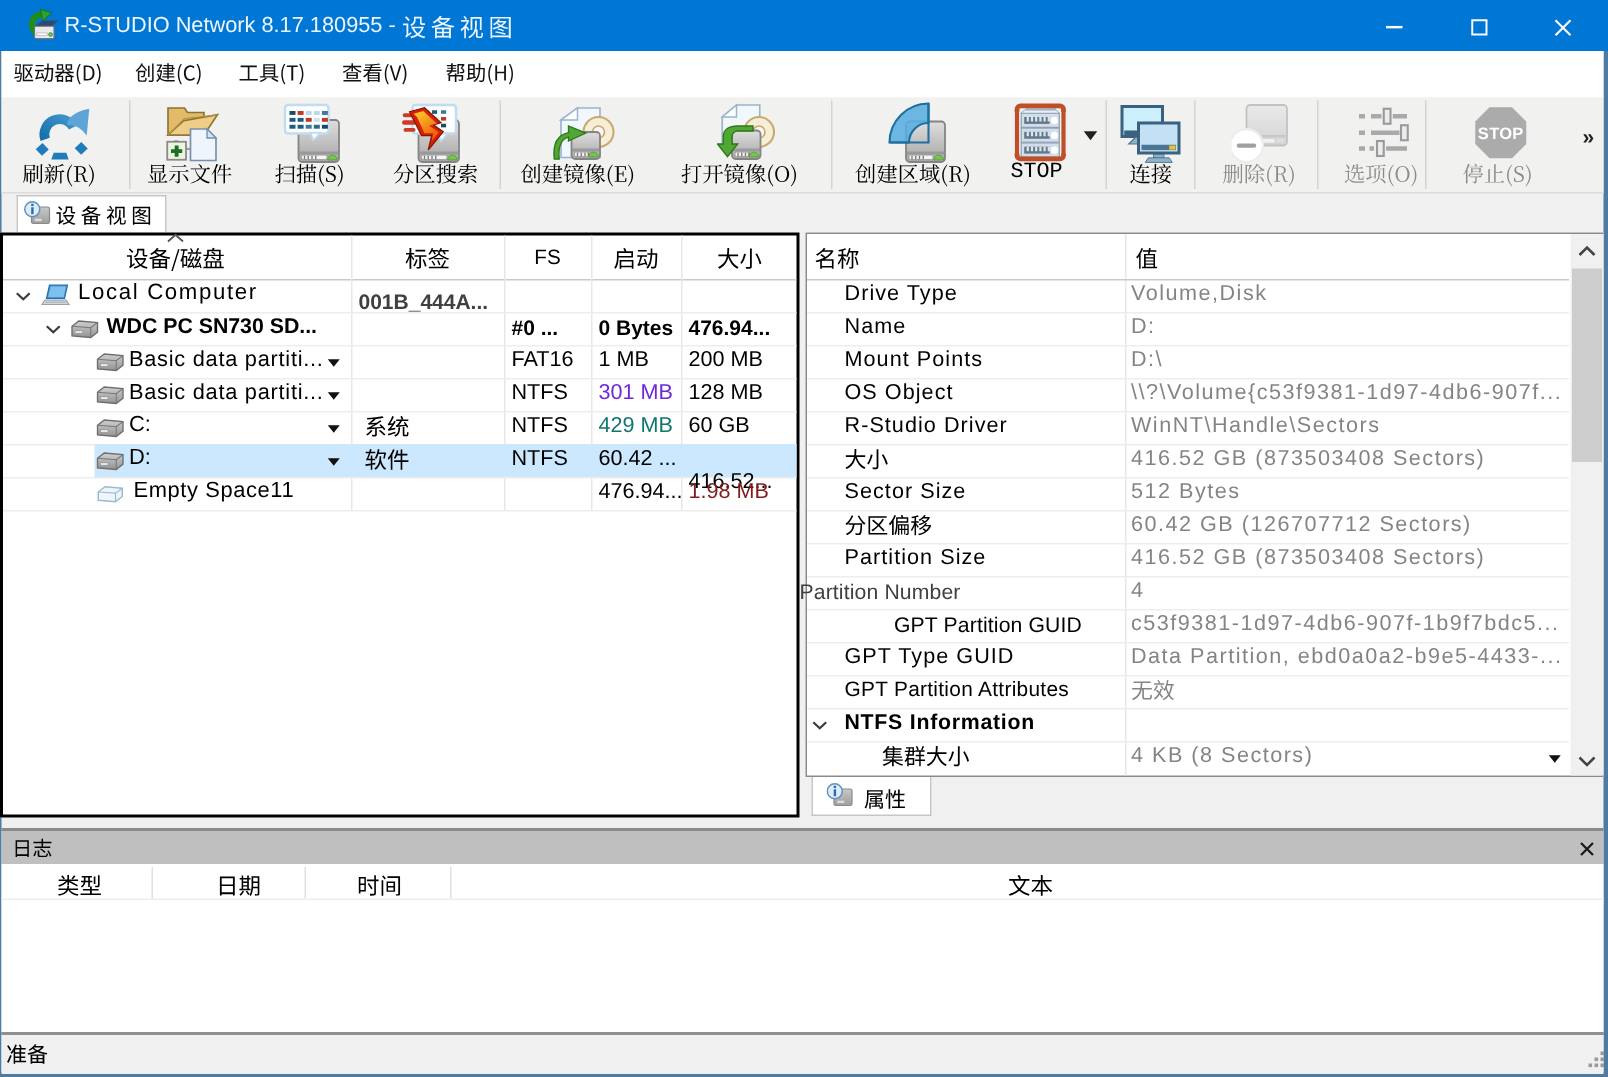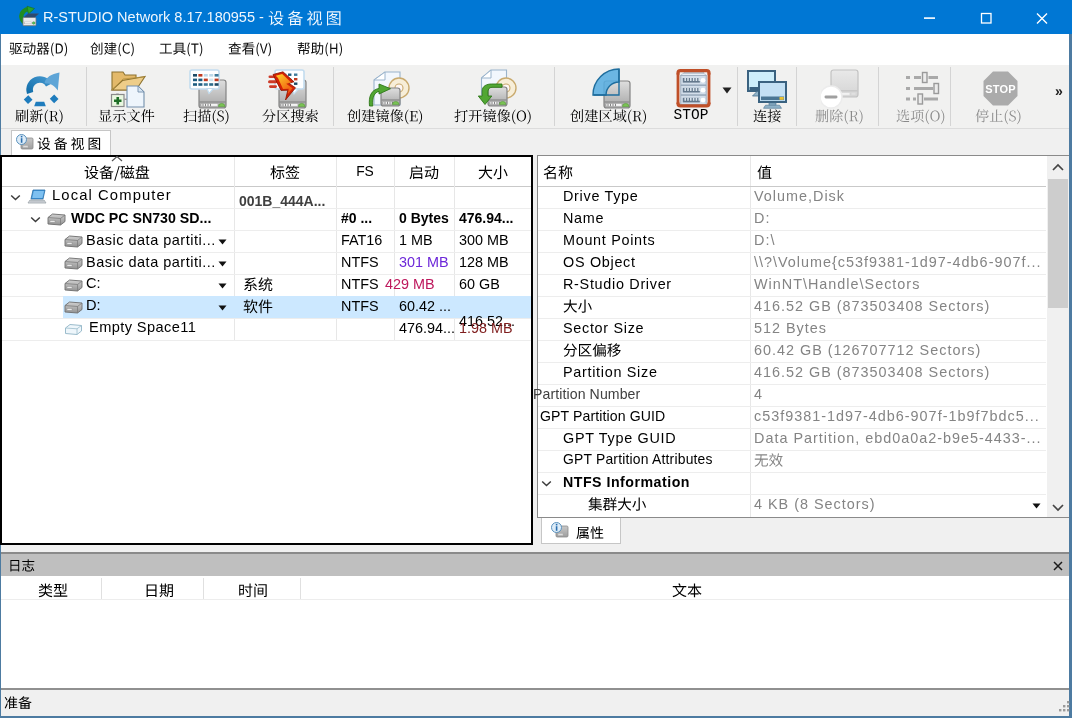--- a/index.html
+++ b/index.html
@@ -426,21 +426,21 @@
         <stop offset="1" stop-color="#939393"></stop>
       </linearGradient>
     </defs>
 </svg>
 <div style="position:absolute;left:86.0px;top:254.5px;font:normal 14.5px 'Liberation Sans',sans-serif;color:#000;white-space:pre;letter-spacing:0.5px;line-height:14.5px">Basic data partiti...</div>
 <svg class="abs" style="left:218px;top:261px" width="9" height="6" viewBox="0 0 9 6">
     <path d="M0.5 0.5 L8.5 0.5 L4.5 5.5 Z" fill="#111"></path>
   </svg>
 <div style="position:absolute;left:341.0px;top:232.6px;font:normal 14.4px 'Liberation Sans',sans-serif;color:#000;white-space:pre;line-height:14.4px">FAT16</div>
 <div style="position:absolute;left:399.0px;top:232.6px;font:normal 14.4px 'Liberation Sans',sans-serif;color:#000;white-space:pre;line-height:14.4px">1 MB</div>
-<div style="position:absolute;left:459.0px;top:232.6px;font:normal 14.4px 'Liberation Sans',sans-serif;color:#000;white-space:pre;line-height:14.4px">300 MB</div>
+<div style="position:absolute;left:459.0px;top:232.6px;font:normal 14.4px 'Liberation Sans',sans-serif;color:#000;white-space:pre;line-height:14.4px">200 MB</div>
 <div style="position:absolute;left:341.0px;top:254.6px;font:normal 14.4px 'Liberation Sans',sans-serif;color:#000;white-space:pre;line-height:14.4px">NTFS</div>
 <div style="position:absolute;left:399.0px;top:254.6px;font:normal 14.4px 'Liberation Sans',sans-serif;color:#6d28d9;white-space:pre;line-height:14.4px">301 MB</div>
 <div style="position:absolute;left:459.0px;top:254.6px;font:normal 14.4px 'Liberation Sans',sans-serif;color:#000;white-space:pre;line-height:14.4px">128 MB</div>
 <svg class="abs" style="left:64px;top:279px" width="19" height="13" viewBox="0 0 19 13">
 <path d="M1 4.5 L5.5 1 L18 2 L18 8.5 L13.5 12 L1 11 Z" fill="url(#gdk)" stroke="#6d6d6d" stroke-width="0.9"></path>
 <path d="M1 4.5 L13.5 5.5 L18 2" fill="none" stroke="#777" stroke-width="0.7"></path>
 <path d="M13.5 5.5 L13.5 12" fill="none" stroke="#777" stroke-width="0.7"></path>
 <rect x="3" y="7.5" width="5" height="1.8" fill="#e8e8e8" stroke="#888" stroke-width="0.4"></rect>
 <defs>
       <linearGradient id="gdk" x1="0" y1="0" x2="0" y2="1">
@@ -452,21 +452,21 @@
 <div style="position:absolute;left:86.0px;top:276.4px;font:normal 14.6px 'Liberation Sans',sans-serif;color:#000;white-space:pre;line-height:14.6px">C:</div>
 <svg class="abs" style="left:218px;top:283px" width="9" height="6" viewBox="0 0 9 6">
     <path d="M0.5 0.5 L8.5 0.5 L4.5 5.5 Z" fill="#111"></path>
   </svg>
 <div style="position:absolute;left:243.0px;top:274.6px;width:31px;height:22px">
     <svg width="31" height="22" viewBox="0 -15 31 22" style="position:absolute;overflow:visible">
       <path d="M4.3 -3.4C3.5 -2.3 2.2 -1.2 1.1 -0.4C1.3 -0.3 1.8 0.1 2.0 0.3C3.2 -0.5 4.5 -1.7 5.4 -3.0ZM9.5 -2.9C10.8 -1.9 12.3 -0.5 13.1 0.3L14.0 -0.3C13.2 -1.2 11.7 -2.5 10.4 -3.4ZM10.0 -6.7C10.3 -6.3 10.8 -5.9 11.2 -5.4L4.6 -5.0C6.8 -6.1 9.1 -7.5 11.3 -9.2L10.5 -9.9C9.7 -9.3 8.9 -8.7 8.1 -8.1L4.4 -8.0C5.5 -8.7 6.6 -9.7 7.6 -10.7C9.6 -10.9 11.4 -11.2 12.8 -11.5L12.0 -12.5C9.6 -11.9 5.2 -11.5 1.6 -11.3C1.7 -11.0 1.9 -10.6 1.9 -10.3C3.2 -10.4 4.6 -10.5 6.0 -10.6C5.0 -9.6 3.9 -8.7 3.5 -8.4C3.1 -8.1 2.7 -7.9 2.4 -7.8C2.5 -7.5 2.7 -7.0 2.7 -6.8C3.1 -6.9 3.5 -7.0 6.6 -7.2C5.3 -6.4 4.2 -5.8 3.7 -5.5C2.7 -5.1 2.1 -4.8 1.6 -4.7C1.7 -4.4 1.9 -3.9 1.9 -3.7C2.4 -3.8 2.9 -3.9 7.1 -4.2V-0.3C7.1 -0.1 7.0 -0.1 6.8 -0.1C6.5 -0.0 5.7 -0.0 4.8 -0.1C5.0 0.2 5.2 0.7 5.2 1.0C6.3 1.0 7.1 1.0 7.6 0.8C8.1 0.7 8.2 0.3 8.2 -0.3V-4.3L11.9 -4.6C12.4 -4.1 12.7 -3.6 13.0 -3.2L13.9 -3.8C13.3 -4.7 12.0 -6.1 10.8 -7.1Z M25.5 -5.3V-0.5C25.5 0.6 25.7 0.9 26.8 0.9C27.0 0.9 27.9 0.9 28.1 0.9C29.0 0.9 29.3 0.3 29.4 -1.7C29.1 -1.8 28.6 -2.0 28.4 -2.2C28.4 -0.4 28.3 -0.1 28.0 -0.1C27.8 -0.1 27.1 -0.1 27.0 -0.1C26.6 -0.1 26.6 -0.1 26.6 -0.5V-5.3ZM22.6 -5.2C22.6 -2.3 22.2 -0.7 19.8 0.2C20.0 0.4 20.3 0.9 20.5 1.2C23.2 0.0 23.6 -1.9 23.8 -5.2ZM15.6 -0.8 15.9 0.3C17.2 -0.1 19.0 -0.7 20.7 -1.2L20.5 -2.2C18.7 -1.7 16.8 -1.1 15.6 -0.8ZM23.9 -12.4C24.2 -11.7 24.6 -10.9 24.7 -10.4H21.1V-9.4H23.8C23.1 -8.5 22.1 -7.1 21.8 -6.8C21.5 -6.5 21.1 -6.4 20.8 -6.3C20.9 -6.1 21.1 -5.5 21.2 -5.2C21.6 -5.4 22.2 -5.5 27.7 -6.0C27.9 -5.6 28.1 -5.2 28.3 -4.9L29.2 -5.4C28.8 -6.3 27.8 -7.7 27.0 -8.7L26.1 -8.3C26.4 -7.9 26.8 -7.4 27.1 -6.9L23.0 -6.5C23.7 -7.3 24.5 -8.5 25.1 -9.4H29.2V-10.4H24.9L25.9 -10.7C25.7 -11.2 25.3 -12.0 25.0 -12.6ZM15.9 -6.3C16.1 -6.5 16.5 -6.5 18.3 -6.8C17.6 -5.8 17.0 -5.1 16.8 -4.8C16.3 -4.3 15.9 -3.9 15.6 -3.8C15.8 -3.5 15.9 -3.0 16.0 -2.7C16.3 -2.9 16.8 -3.1 20.5 -3.9C20.5 -4.1 20.5 -4.6 20.5 -4.9L17.7 -4.3C18.8 -5.7 19.9 -7.3 20.9 -8.9L19.9 -9.5C19.6 -8.9 19.3 -8.4 18.9 -7.8L17.1 -7.6C18.0 -8.9 19.0 -10.6 19.6 -12.1L18.5 -12.7C17.9 -10.8 16.7 -8.9 16.4 -8.4C16.1 -7.9 15.8 -7.6 15.5 -7.5C15.6 -7.2 15.8 -6.6 15.9 -6.3Z" fill="#000"></path>
     </svg>
   </div>
 <div style="position:absolute;left:341.0px;top:276.6px;font:normal 14.4px 'Liberation Sans',sans-serif;color:#000;white-space:pre;line-height:14.4px">NTFS</div>
-<div style="position:absolute;left:385px;top:276.6px;font:normal 14.4px 'Liberation Sans',sans-serif;color:#be185d;white-space:pre;line-height:14.4px">429 MB</div>
+<div style="position:absolute;left:399.0px;top:276.6px;font:normal 14.4px 'Liberation Sans',sans-serif;color:#0f766e;white-space:pre;line-height:14.4px">429 MB</div>
 <div style="position:absolute;left:459.0px;top:276.6px;font:normal 14.4px 'Liberation Sans',sans-serif;color:#000;white-space:pre;line-height:14.4px">60 GB</div>
 <svg class="abs" style="left:64px;top:301px" width="19" height="13" viewBox="0 0 19 13">
 <path d="M1 4.5 L5.5 1 L18 2 L18 8.5 L13.5 12 L1 11 Z" fill="url(#gdk)" stroke="#6d6d6d" stroke-width="0.9"></path>
 <path d="M1 4.5 L13.5 5.5 L18 2" fill="none" stroke="#777" stroke-width="0.7"></path>
 <path d="M13.5 5.5 L13.5 12" fill="none" stroke="#777" stroke-width="0.7"></path>
 <rect x="3" y="7.5" width="5" height="1.8" fill="#e8e8e8" stroke="#888" stroke-width="0.4"></rect>
 <defs>
       <linearGradient id="gdk" x1="0" y1="0" x2="0" y2="1">
         <stop offset="0" stop-color="#cfcfcf"></stop>
         <stop offset="1" stop-color="#939393"></stop>
@@ -540,21 +540,21 @@
 <div style="position:absolute;left:563.0px;top:341.0px;width:60px;height:22px">
     <svg width="60" height="22" viewBox="0 -14.6 60 22" style="position:absolute;overflow:visible">
       <path d="M9.8 -12.0 8.8 -11.6C9.9 -9.4 11.6 -7.1 13.1 -5.7C13.4 -6.0 13.8 -6.4 14.0 -6.7C12.5 -7.8 10.7 -10.0 9.8 -12.0ZM4.7 -12.0C3.9 -9.7 2.4 -7.7 0.6 -6.5C0.9 -6.2 1.4 -5.8 1.6 -5.6C2.0 -5.9 2.4 -6.3 2.7 -6.7V-5.7H5.5C5.2 -3.2 4.4 -0.9 0.9 0.3C1.2 0.5 1.5 0.9 1.6 1.2C5.3 -0.1 6.3 -2.8 6.7 -5.7H10.7C10.5 -2.0 10.3 -0.6 9.9 -0.2C9.8 -0.1 9.6 -0.0 9.3 -0.0C9.0 -0.0 8.1 -0.0 7.1 -0.1C7.3 0.2 7.4 0.7 7.5 1.0C8.4 1.0 9.3 1.1 9.8 1.0C10.3 1.0 10.6 0.9 10.9 0.5C11.4 -0.1 11.6 -1.7 11.8 -6.2C11.9 -6.4 11.9 -6.7 11.9 -6.7H2.8C4.0 -8.1 5.1 -9.8 5.9 -11.7Z M28.1 -11.5H16.0V0.7H28.5V-0.3H17.1V-10.4H28.1ZM18.4 -8.5C19.5 -7.6 20.8 -6.5 22.0 -5.4C20.7 -4.1 19.3 -3.0 17.9 -2.2C18.2 -2.0 18.6 -1.6 18.8 -1.3C20.1 -2.2 21.5 -3.4 22.7 -4.7C24.0 -3.4 25.1 -2.3 25.9 -1.3L26.8 -2.1C26.0 -3.1 24.8 -4.2 23.5 -5.5C24.5 -6.6 25.5 -7.9 26.3 -9.3L25.3 -9.7C24.6 -8.5 23.7 -7.3 22.7 -6.2C21.5 -7.2 20.3 -8.3 19.2 -9.2Z M34.4 -10.7V-7.7C34.4 -5.4 34.3 -2.1 33.3 0.4C33.6 0.5 34.0 0.8 34.2 1.0C35.2 -1.4 35.4 -4.7 35.4 -7.1H42.5V-10.7H39.2C39.1 -11.2 38.8 -11.8 38.5 -12.3L37.5 -12.1C37.7 -11.7 37.9 -11.1 38.1 -10.7ZM33.3 -12.2C32.5 -10.0 31.1 -7.8 29.6 -6.4C29.8 -6.1 30.1 -5.6 30.3 -5.3C30.8 -5.8 31.3 -6.4 31.7 -7.1V1.1H32.8V-8.7C33.4 -9.7 33.9 -10.8 34.3 -11.9ZM35.4 -9.8H41.5V-8.1H35.4ZM41.9 -5.3V-3.1H40.5V-5.3ZM35.6 -6.1V1.1H36.5V-2.2H37.7V0.7H38.5V-2.2H39.8V0.7H40.5V-2.2H41.9V0.0C41.9 0.2 41.8 0.2 41.7 0.2C41.6 0.2 41.2 0.2 40.8 0.2C40.9 0.5 41.0 0.8 41.1 1.1C41.7 1.1 42.1 1.1 42.4 0.9C42.7 0.7 42.8 0.5 42.8 0.0V-6.1ZM36.5 -3.1V-5.3H37.7V-3.1ZM38.5 -5.3H39.8V-3.1H38.5Z M48.8 -12.1C47.8 -11.7 46.1 -11.3 44.6 -11.0C44.8 -10.7 44.9 -10.4 45.0 -10.1C45.5 -10.2 46.1 -10.3 46.7 -10.5V-8.1H44.5V-7.1H46.5C46.0 -5.4 45.1 -3.5 44.3 -2.4C44.5 -2.2 44.7 -1.7 44.8 -1.4C45.5 -2.3 46.2 -3.8 46.7 -5.3V1.2H47.7V-5.5C48.2 -4.9 48.7 -4.0 48.9 -3.6L49.5 -4.5C49.2 -4.8 48.1 -6.3 47.7 -6.7V-7.1H49.5V-8.1H47.7V-10.7C48.4 -10.9 49.0 -11.1 49.5 -11.3ZM51.3 -8.6C51.7 -8.3 52.3 -7.9 52.7 -7.5C51.7 -7.0 50.5 -6.6 49.4 -6.3C49.6 -6.1 49.8 -5.7 50.0 -5.5C52.9 -6.2 55.7 -7.8 57.0 -10.6L56.3 -10.9L56.1 -10.9H53.3C53.7 -11.3 54.0 -11.7 54.2 -12.0L53.1 -12.3C52.5 -11.2 51.2 -9.9 49.3 -9.1C49.6 -8.9 49.9 -8.5 50.1 -8.3C51.0 -8.8 51.7 -9.3 52.4 -9.9H55.5C55.0 -9.2 54.3 -8.6 53.6 -8.1C53.1 -8.4 52.6 -8.9 52.1 -9.1ZM52.0 -2.8C52.5 -2.5 53.2 -1.9 53.6 -1.5C52.3 -0.6 50.7 0.0 49.1 0.3C49.3 0.6 49.5 0.9 49.6 1.2C53.2 0.4 56.5 -1.5 57.8 -5.3L57.1 -5.7L56.9 -5.6H54.3C54.6 -6.0 54.9 -6.4 55.1 -6.7L54.0 -7.0C53.3 -5.7 51.8 -4.2 49.6 -3.1C49.8 -3.0 50.1 -2.6 50.3 -2.4C51.6 -3.0 52.6 -3.8 53.5 -4.7H56.4C55.9 -3.7 55.2 -2.8 54.4 -2.1C54.0 -2.6 53.3 -3.1 52.8 -3.4Z" fill="#000"></path>
     </svg>
   </div>
 <div style="position:absolute;left:754.0px;top:342.6px;font:normal 14.4px 'Liberation Sans',sans-serif;color:#848484;white-space:pre;letter-spacing:1.0px;line-height:14.4px">60.42 GB (126707712 Sectors)</div>
 <div style="position:absolute;left:563.0px;top:364.6px;font:normal 14.4px 'Liberation Sans',sans-serif;color:#000;white-space:pre;letter-spacing:0.7px;line-height:14.4px">Partition Size</div>
 <div style="position:absolute;left:754.0px;top:364.6px;font:normal 14.4px 'Liberation Sans',sans-serif;color:#848484;white-space:pre;letter-spacing:1.0px;line-height:14.4px">416.52 GB (873503408 Sectors)</div>
 <div style="position:absolute;left:533px;top:386.8px;font:normal 14.1px 'Liberation Sans',sans-serif;color:#404040;white-space:pre;letter-spacing:0.1px;line-height:14.1px">Partition Number</div>
 <div style="position:absolute;left:754.0px;top:386.6px;font:normal 14.4px 'Liberation Sans',sans-serif;color:#848484;white-space:pre;letter-spacing:1.0px;line-height:14.4px">4</div>
-<div style="position:absolute;left:540px;top:408.8px;font:normal 14.1px 'Liberation Sans',sans-serif;color:#000;white-space:pre;letter-spacing:0.1px;line-height:14.1px">GPT Partition GUID</div>
+<div style="position:absolute;left:596px;top:408.8px;font:normal 14.1px 'Liberation Sans',sans-serif;color:#000;white-space:pre;letter-spacing:0.1px;line-height:14.1px">GPT Partition GUID</div>
 <div style="position:absolute;left:754.0px;top:408.6px;font:normal 14.4px 'Liberation Sans',sans-serif;color:#848484;white-space:pre;letter-spacing:1.0px;line-height:14.4px">c53f9381-1d97-4db6-907f-1b9f7bdc5...</div>
 <div style="position:absolute;left:563.0px;top:430.6px;font:normal 14.4px 'Liberation Sans',sans-serif;color:#000;white-space:pre;letter-spacing:0.7px;line-height:14.4px">GPT Type GUID</div>
 <div style="position:absolute;left:754.0px;top:430.6px;font:normal 14.4px 'Liberation Sans',sans-serif;color:#848484;white-space:pre;letter-spacing:1.0px;line-height:14.4px">Data Partition, ebd0a0a2-b9e5-4433-...</div>
 <div style="position:absolute;left:563.0px;top:453.0px;font:normal 13.9px 'Liberation Sans',sans-serif;color:#000;white-space:pre;letter-spacing:0.2px;line-height:13.9px">GPT Partition Attributes</div>
 <div style="position:absolute;left:754.0px;top:451.0px;width:31px;height:22px">
     <svg width="31" height="22" viewBox="0 -14.6 31 22" style="position:absolute;overflow:visible">
       <path d="M1.7 -11.3V-10.2H6.5C6.5 -9.2 6.4 -8.1 6.2 -7.0H0.8V-5.9H6.0C5.4 -3.4 4.0 -1.0 0.6 0.3C0.8 0.5 1.2 0.9 1.3 1.2C5.1 -0.3 6.5 -3.0 7.2 -5.9H7.5V-0.9C7.5 0.5 7.9 0.8 9.4 0.8C9.7 0.8 11.8 0.8 12.1 0.8C13.5 0.8 13.9 0.2 14.0 -2.1C13.7 -2.2 13.2 -2.4 13.0 -2.6C12.9 -0.6 12.8 -0.2 12.0 -0.2C11.6 -0.2 9.8 -0.2 9.5 -0.2C8.7 -0.2 8.6 -0.4 8.6 -0.9V-5.9H13.9V-7.0H7.3C7.5 -8.1 7.6 -9.2 7.6 -10.2H13.1V-11.3Z M17.1 -8.8C16.6 -7.6 15.9 -6.4 15.1 -5.6C15.3 -5.5 15.7 -5.1 15.9 -4.9C16.6 -5.8 17.5 -7.2 18.0 -8.5ZM19.5 -8.4C20.1 -7.6 20.8 -6.5 21.1 -5.8L22.0 -6.3C21.7 -7.0 21.0 -8.0 20.3 -8.8ZM17.5 -11.9C18.0 -11.4 18.4 -10.6 18.6 -10.1H15.4V-9.1H22.1V-10.1H18.8L19.6 -10.5C19.4 -11.0 18.9 -11.7 18.4 -12.3ZM16.6 -5.3C17.2 -4.7 17.8 -4.0 18.4 -3.4C17.6 -1.9 16.5 -0.8 15.2 0.0C15.4 0.2 15.8 0.6 15.9 0.8C17.2 -0.0 18.2 -1.2 19.1 -2.5C19.7 -1.7 20.2 -0.9 20.6 -0.3L21.4 -1.0C21.0 -1.7 20.4 -2.6 19.6 -3.5C20.0 -4.3 20.4 -5.2 20.7 -6.2L19.6 -6.4C19.4 -5.7 19.2 -5.0 18.9 -4.3C18.4 -4.9 17.9 -5.4 17.4 -5.8ZM24.2 -8.6H26.6C26.3 -6.6 25.9 -5.0 25.2 -3.6C24.6 -4.8 24.1 -6.1 23.8 -7.6ZM24.0 -12.3C23.6 -9.7 22.9 -7.2 21.7 -5.6C21.9 -5.4 22.3 -5.0 22.4 -4.8C22.7 -5.2 23.0 -5.6 23.2 -6.1C23.6 -4.8 24.0 -3.6 24.6 -2.6C23.7 -1.3 22.6 -0.3 21.0 0.4C21.3 0.6 21.6 1.0 21.8 1.2C23.2 0.5 24.3 -0.4 25.2 -1.6C25.9 -0.4 26.8 0.5 27.9 1.2C28.1 0.9 28.5 0.5 28.7 0.3C27.5 -0.3 26.6 -1.3 25.8 -2.5C26.7 -4.1 27.3 -6.1 27.7 -8.6H28.5V-9.6H24.5C24.7 -10.4 24.9 -11.3 25.0 -12.1Z" fill="#848484"></path>
     </svg>
   </div>
 <svg class="abs" style="left:541px;top:480px" width="11" height="7" viewBox="0 0 11 7">

